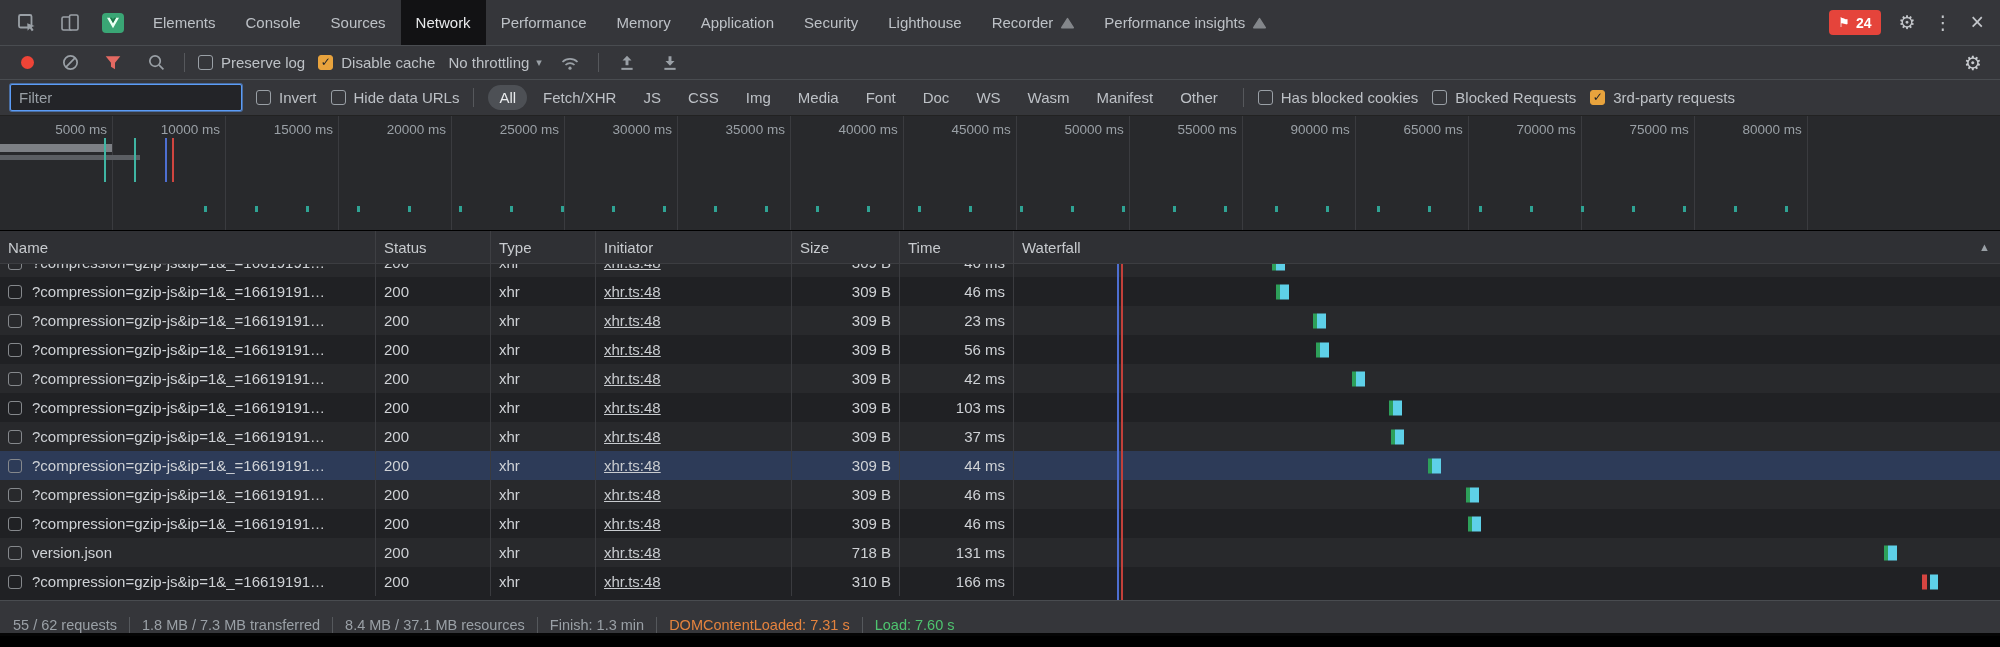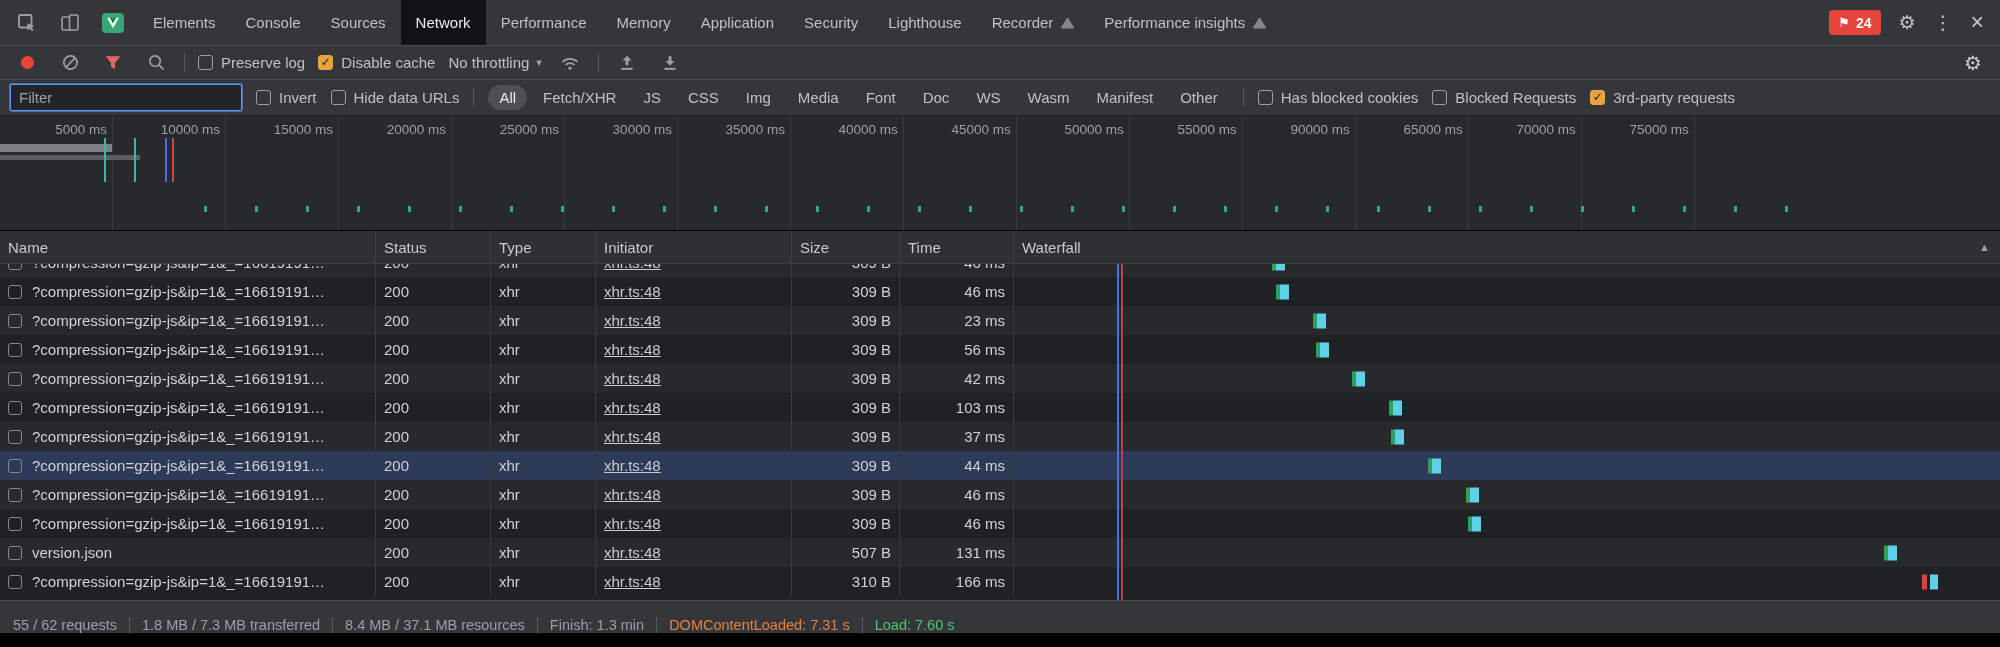--- a/index.html
+++ b/index.html
@@ -319,20 +319,23 @@
           <span class="ov-label">90000 ms</span>
         </div>
         <div class="ov-cell" style="flex: 0 0 5.6497%;">
           <span class="ov-label">65000 ms</span>
         </div>
         <div class="ov-cell" style="flex: 0 0 5.6497%;">
           <span class="ov-label">70000 ms</span>
         </div>
         <div class="ov-cell" style="flex: 0 0 5.6497%;">
           <span class="ov-label">75000 ms</span>
+        </div>
+        <div class="ov-cell" style="flex: 0 0 5.6497%;">
+          <span class="ov-label">80000 ms</span>
         </div>
       </div>
   <div class="ov-activity" style="top: 28px; width: 112px; height: 8px; background: rgb(125, 128, 133);"></div>
       <div class="ov-activity" style="top: 39px; width: 140px; height: 5px; background: rgb(91, 94, 99);"></div>
       <div class="ov-event" style="left: 5.2%; background: rgb(63, 181, 163);"></div>
       <div class="ov-event" style="left: 6.7%; background: rgb(63, 181, 163);"></div>
       <div class="ov-event" style="left: 8.26%; background: rgb(78, 111, 209);"></div>
       <div class="ov-event" style="left: 8.62%; background: rgb(208, 69, 63);"></div>
       <div class="ov-tick" style="left: 10.2%; background: rgb(47, 163, 148);"></div>
       <div class="ov-tick" style="left: 12.75%; background: rgb(47, 163, 148);"></div>
@@ -641,21 +644,21 @@
         <div class="cell c-status">
           <span>200</span>
         </div>
         <div class="cell c-type">
           <span>xhr</span>
         </div>
         <div class="cell c-init">
           <span class="link">xhr.ts:48</span>
         </div>
         <div class="cell c-size">
-          <span>507 B</span>
+          <span>718 B</span>
         </div>
         <div class="cell c-time">
           <span>131 ms</span>
         </div>
         <div class="cell c-wf">
           <span class="wfbar bar-teal" style="left: 88.2%;"></span>
         </div>
       </div>
       <div class="nrow dark">
         <div class="cell c-name">

